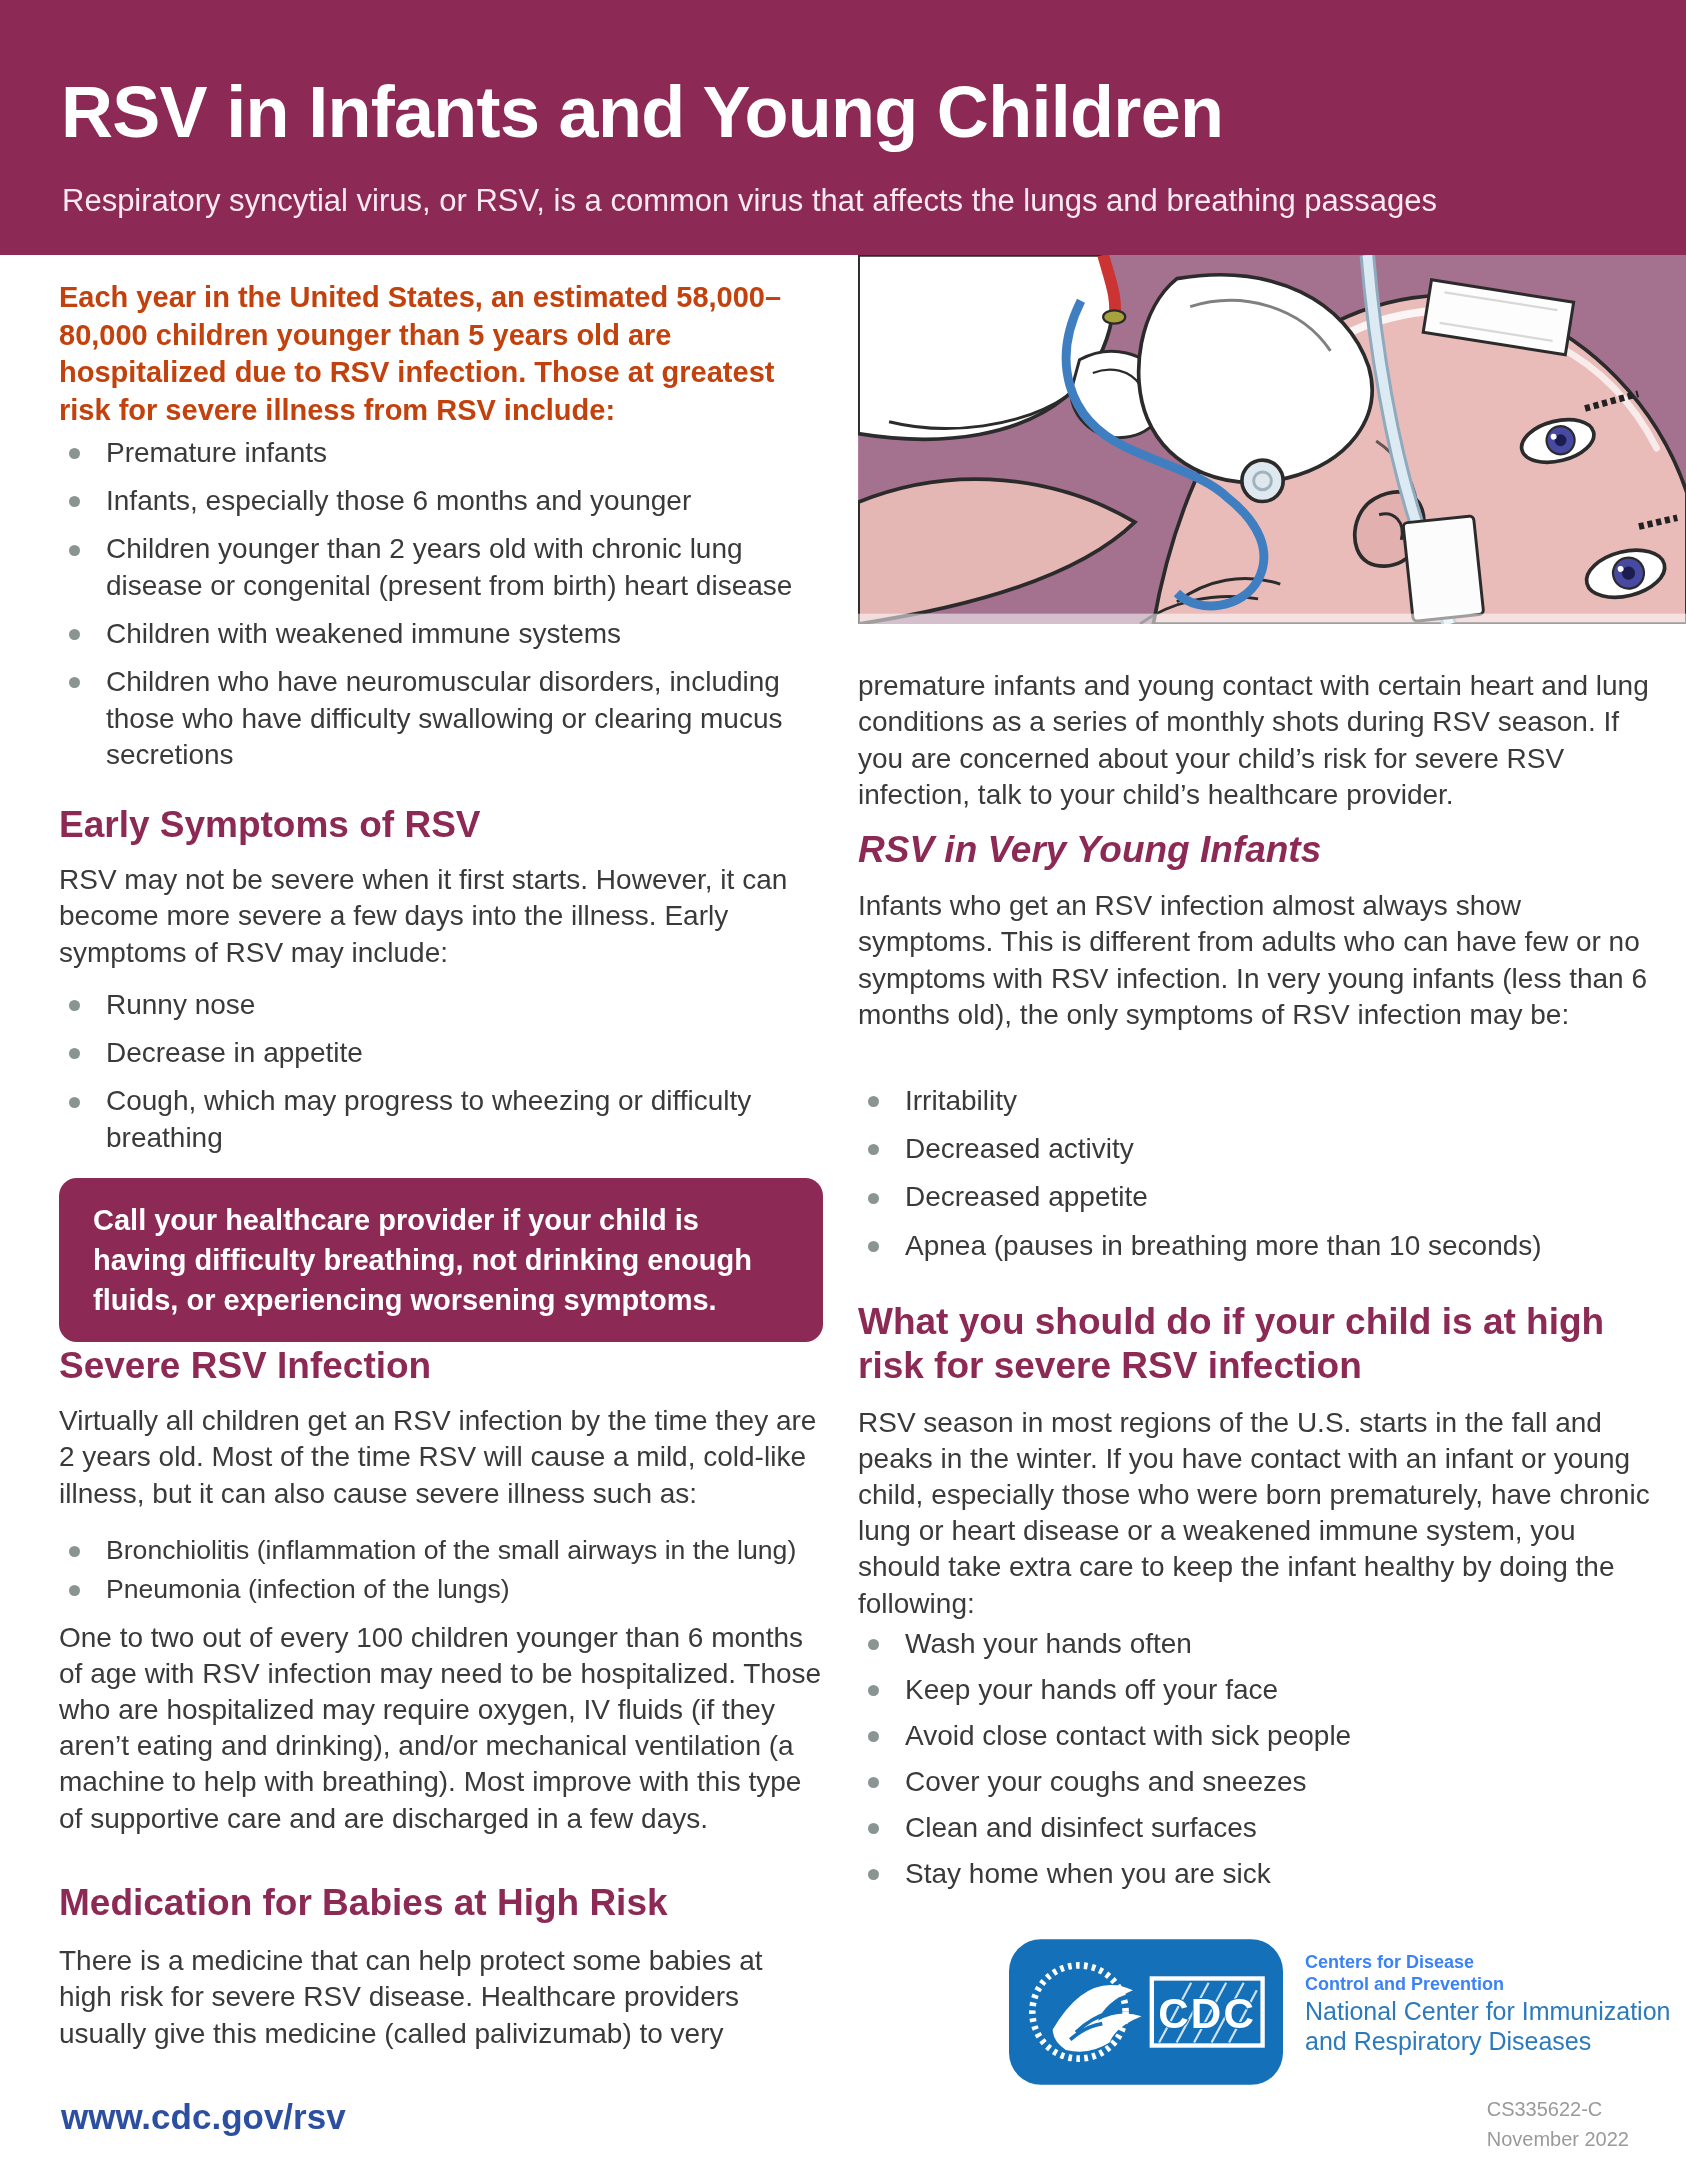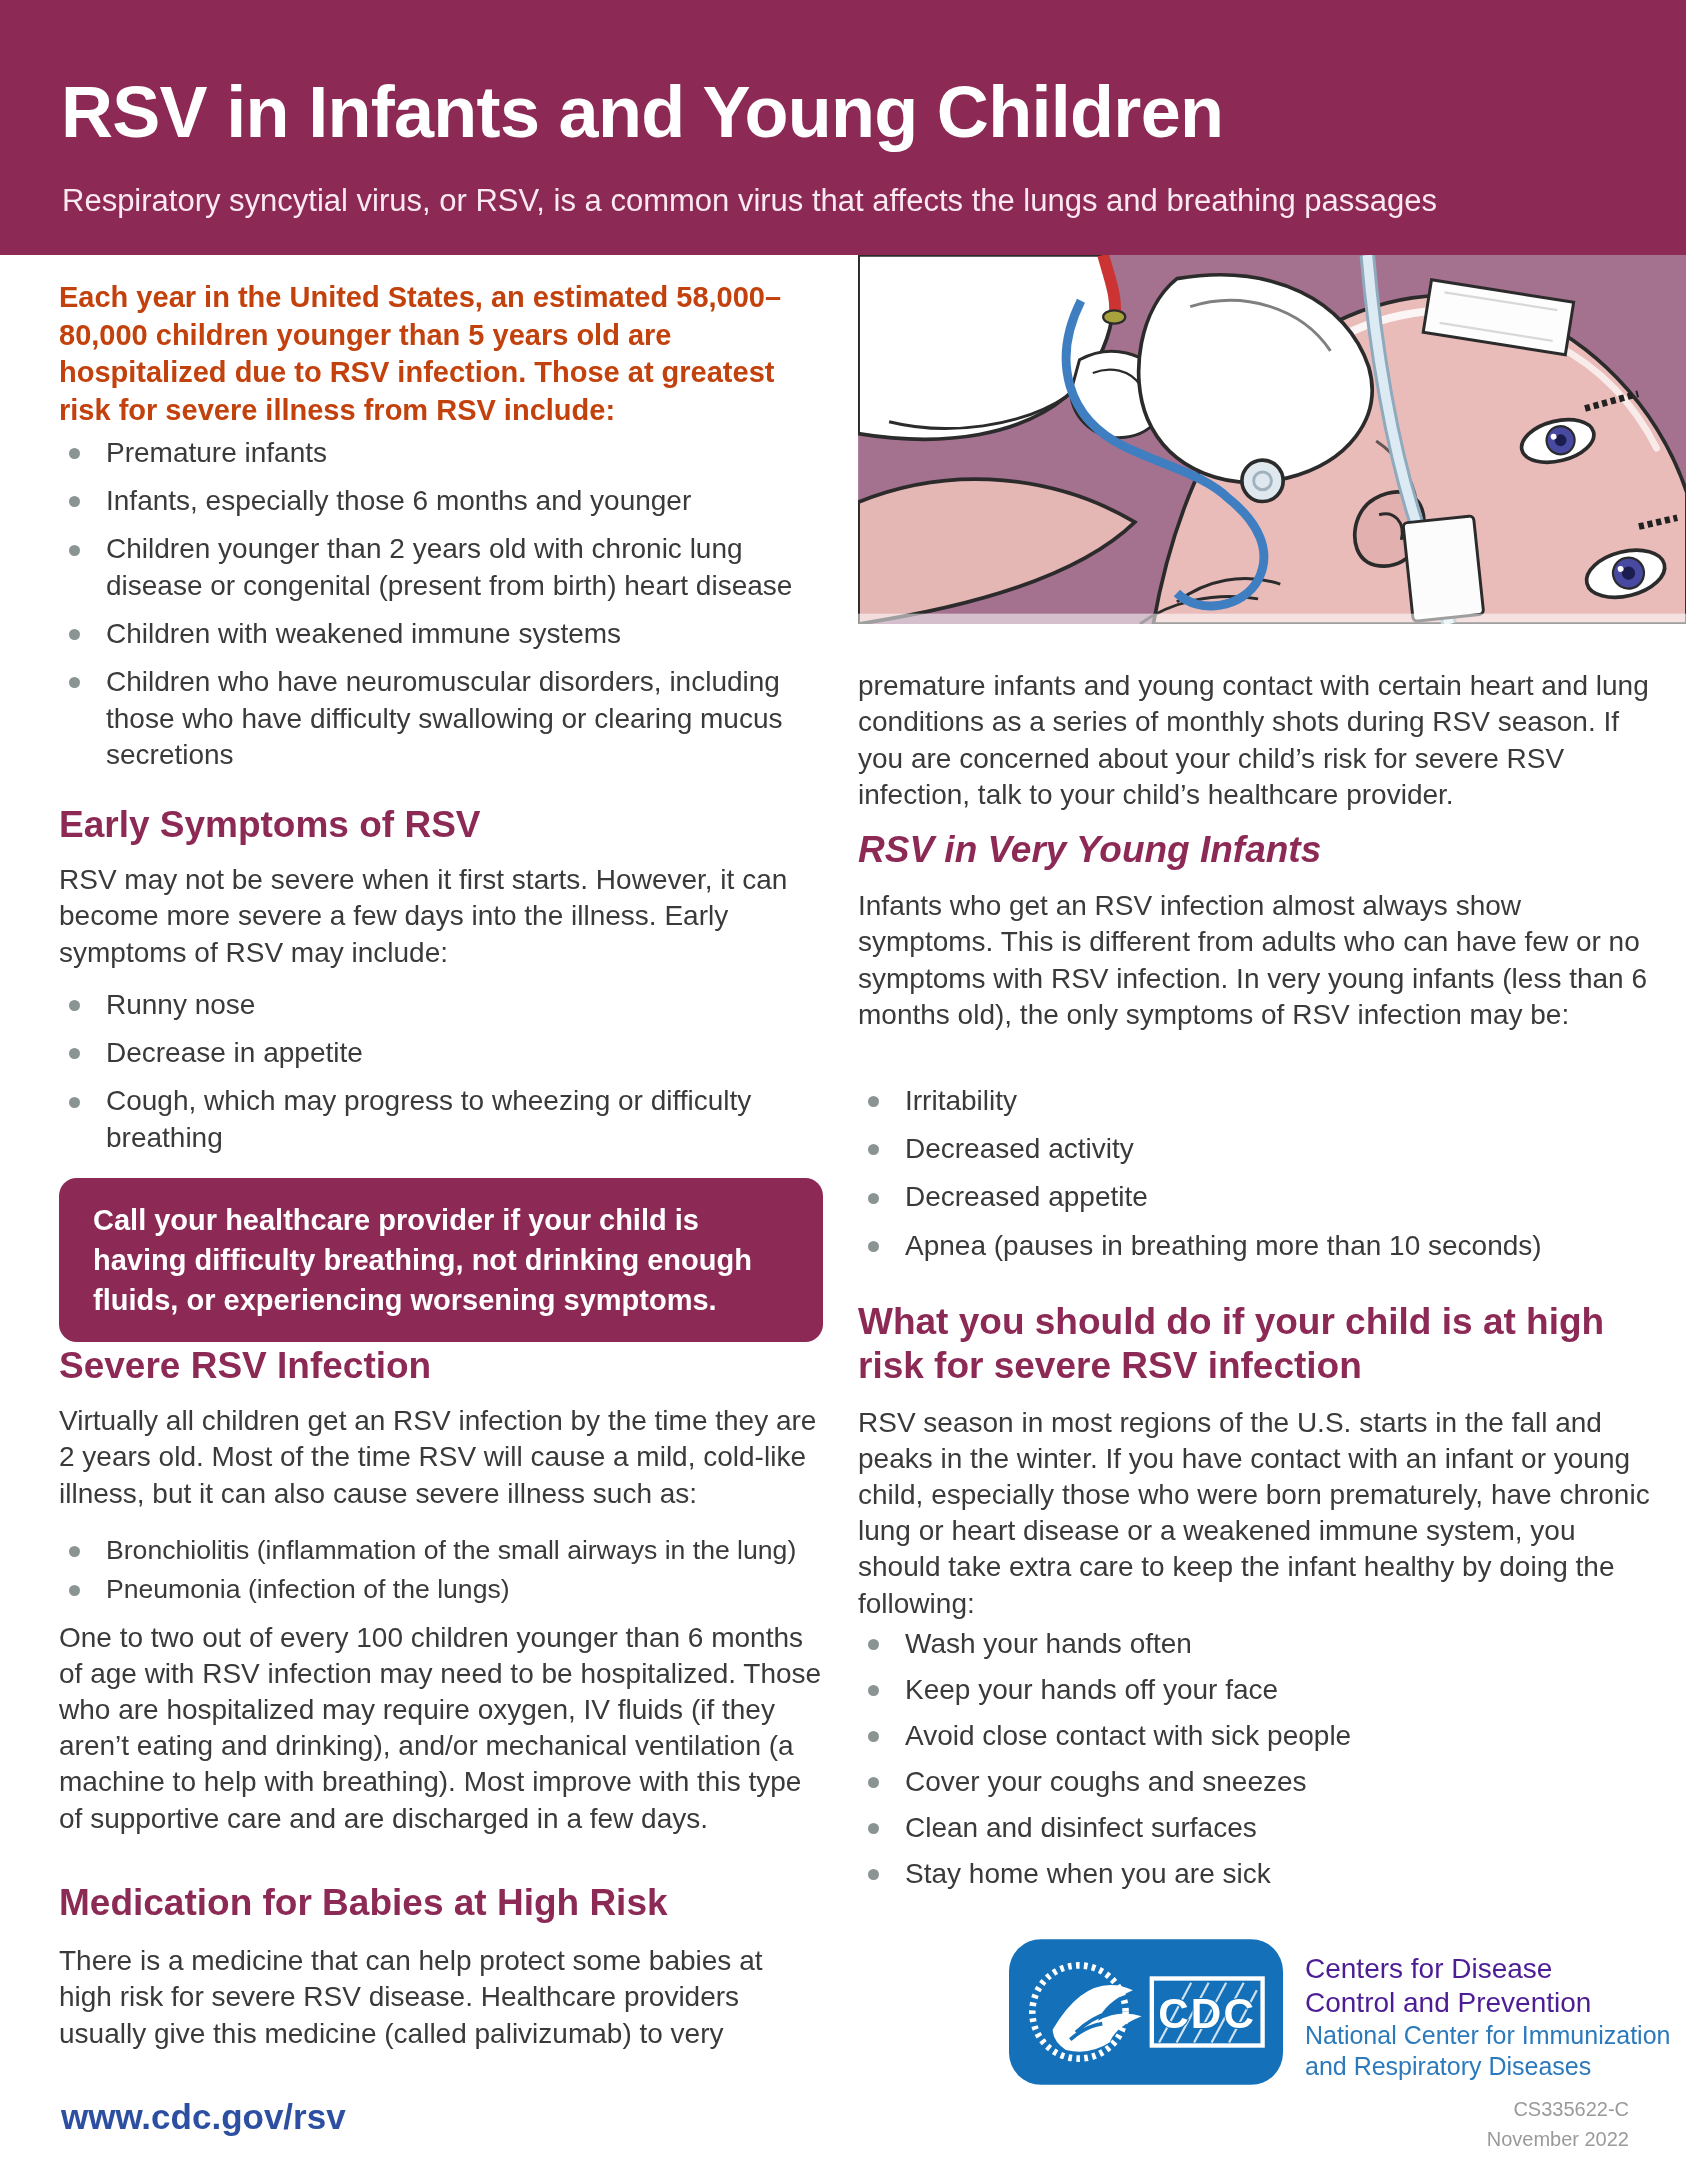--- a/index.html
+++ b/index.html
@@ -24,23 +24,23 @@
   ul.bullets{list-style:none;margin:0;padding:0;}
   ul.bullets li{position:relative;padding-left:47px;margin-bottom:11.8px;font-size:28px;line-height:1.3;color:#3a3a3a;}
   ul.bullets li::before{content:"";position:absolute;left:10.3px;top:13.3px;width:11px;height:11px;border-radius:50%;background:#8a9492;}
   ul.bullets.tight li{margin-bottom:4.4px;}
   ul.bullets.snug li{margin-bottom:9.6px;}
   .callout{background:#8c2a55;border-radius:17.7px;padding:22px 31px 22px 34px;color:#ffffff;font-weight:bold;font-size:29px;line-height:1.38;}
   
   .url{position:absolute;left:61px;top:2097px;font-size:35px;font-weight:bold;color:#2d4fa1;text-decoration:none;}
   .cdc-logo{position:absolute;left:1009px;top:1939px;}
   .org-text{position:absolute;left:1305px;top:1952px;}
-  .org-line{font-size:28px;font-weight:normal;color:#4c1d95;line-height:1.22;}
+  .org-line{font-size:18px;font-weight:bold;color:#3b82f6;line-height:1.22;}
   .org-line.sub{font-size:25px;font-weight:normal;color:#2c79bb;}
-  .doc-meta{position:absolute;right:58px;top:2094px;text-align:right;color:#9a9a9a;font-size:20px;line-height:1.5;}
+  .doc-meta{position:absolute;right:58px;top:2094px;text-align:left;color:#9a9a9a;font-size:20px;line-height:1.5;}
 </style>
 </head>
 <body>
 
 <div class="page">
 
   <div class="header">
     <div class="title">RSV in Infants and Young Children</div>
     <div class="subtitle">Respiratory syncytial virus, or RSV, is a common virus that affects the lungs and breathing passages</div>
   </div>

